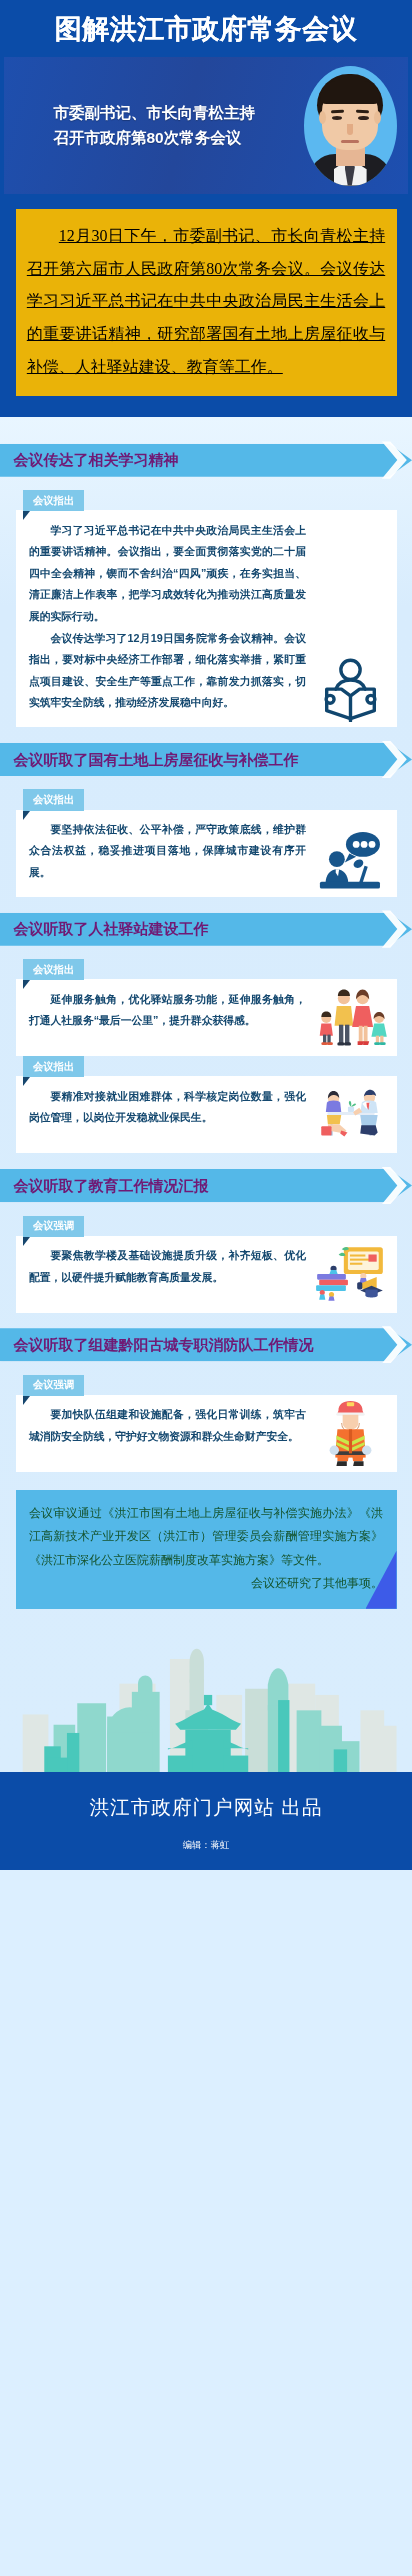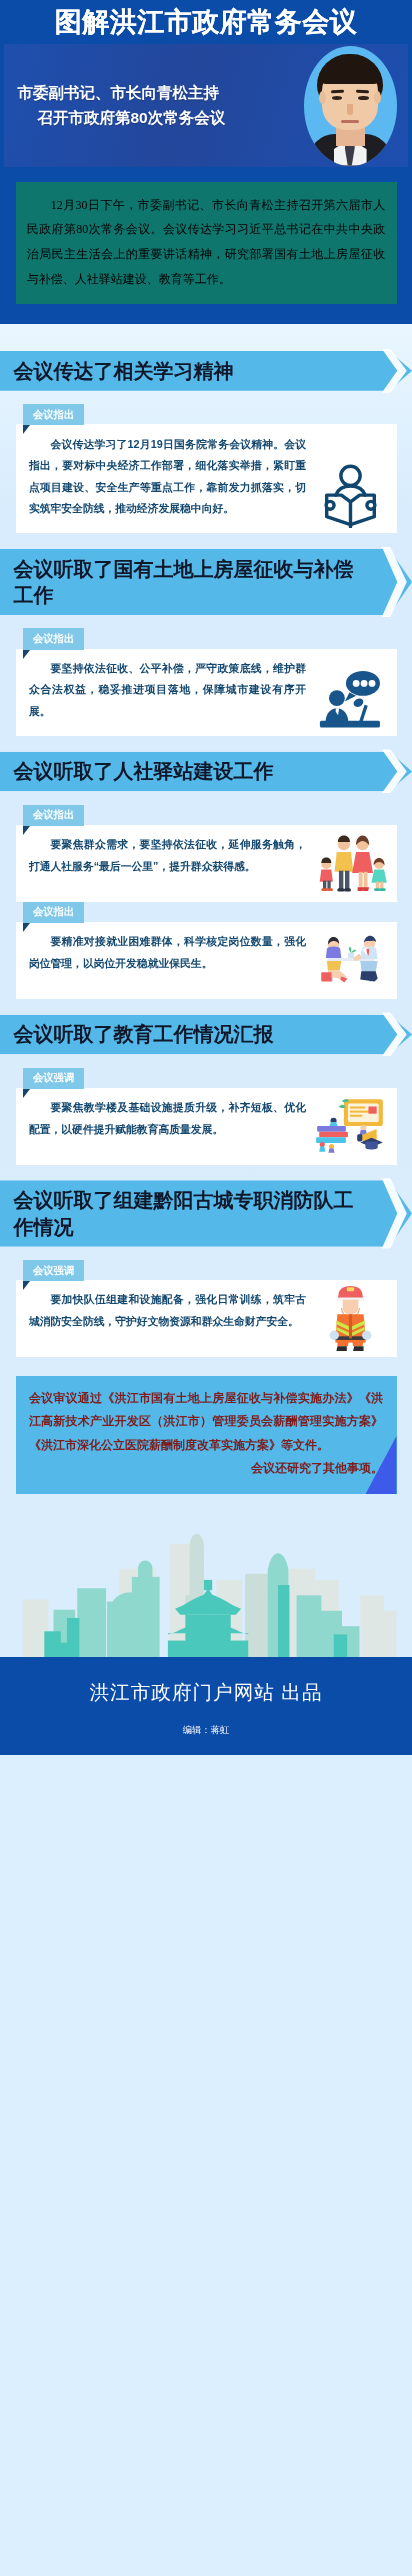--- a/index.html
+++ b/index.html
@@ -6,43 +6,43 @@
   html,body { width:412px; }
   body {
     width:412px;
     font-family:"Liberation Sans","DejaVu Sans",sans-serif;
     background:#dcefff;
   }
   .page { width:412px; position:relative; overflow:hidden; }
 
   
   .titlebar {
-    height:44px; background:#0B4CA8;
+    height:57px; background:#0B4CA8;
     display:flex; align-items:center; justify-content:center;
   }
   .titlebar .title {
     color:#ffffff; font-family:"Liberation Serif","DejaVu Serif",serif;
     font-weight:700; font-size:27px; letter-spacing:0.5px;
     text-shadow:0 0 0.5px #fff;
   }
 
   
   .hero {
     position:relative; background:#0B4CA8; padding:0 0 3.1px 0;
   }
   .hero-inner {
     position:relative; margin:0 4.1px; background:#1B50B4;
     background-image:linear-gradient(105deg,#1e4fae 0%,#23479b 45%,#1d4fb0 100%);
-    height:123px; display:flex; align-items:center;
+    height:137px; display:flex; align-items:center;padding-left:36px;
   }
   .hero-text {
     color:#ffffff; font-weight:700; font-size:15.5px; line-height:1.55;
     padding-left:13.4px; flex:1; text-shadow:0 0.5px 1px rgba(0,0,0,.25);
   }
-  .hero-text .l2 { display:block;margin-left:20px; }
+  .hero-text .l2 { display:block; }
   .avatar-wrap {
     width:93px; height:120px; margin-right:11.3px; flex:0 0 auto;
     position:relative;
   }
   .avatar-bg {
     position:absolute; inset:0; border-radius:50%;
     background:#5BB8F0;
   }
   .avatar-face { position:absolute; inset:0; overflow:hidden; border-radius:50%; }
   
@@ -71,38 +71,38 @@
   .av-suit { position:absolute; left:4.1px; bottom:0; width:84px; height:32px;
     background:#1d1d22; border-radius:27px 27px 0 0; }
   .av-shirt { position:absolute; left:30px; bottom:0; width:33px; height:27px;
     background:#f2f2f2; clip-path:polygon(50% 0,100% 40%,100% 100%,0 100%,0 40%); }
   .av-tie { position:absolute; left:41px; bottom:0; width:10.3px; height:24px;
     background:#3b3b45; clip-path:polygon(50% 0,100% 22%,70% 100%,30% 100%,0 22%); }
 
   
   .intro-wrap { background:#0B4CA8; padding:12.4px 0 20.6px; }
   .intro-box {
-    margin:0 15.5px; background:#0f766e; color:#000;
+    margin:0 15.5px; background:#eab308; color:#000;
     font-family:"Liberation Serif","DejaVu Serif",serif;
-    font-size:12px; line-height:2.05; padding:10.3px 11.3px 12.4px;
-    text-align:justify; text-indent:2em;
+    font-size:16px; line-height:2.05; padding:10.3px 11.3px 12.4px;
+    text-align:justify; text-indent:2em;text-decoration:underline;
   }
 
   
   .body-area {
     background:#dcefff;
     background-image:linear-gradient(180deg,#e9f6ff 0%,#d8ecfd 14%,#d9edfd 100%);
     padding:11.3px 0 0;
   }
 
   
   .sec-head { position:relative; margin:15.5px 0 13.4px 0; }
   .sec-head .banner {
-    position:relative; background:#54B8E8; color:#0f172a;
-    font-weight:700; font-size:20px; line-height:1.32;
+    position:relative; background:#54B8E8; color:#701a75;
+    font-weight:700; font-size:15px; line-height:1.32;
     padding:6.7px 47px 6.7px 13.4px; min-height:30px;
     display:flex; align-items:center;
     border-radius:0 4.1px 4.1px 0;
     clip-path:polygon(0 0, calc(100% - 23px) 0, 100% 50%, calc(100% - 23px) 100%, 0 100%);
     filter:drop-shadow(0 1px 1.5px rgba(80,150,200,.28));
   }
   .sec-head .banner.round { border-radius:0 7.2px 7.2px 0; }
   .sec-head .swoosh {
     position:absolute; right:5.2px; top:-2.1px; height:calc(100% + 4.1px); width:25px;
     background:#ffffff;
@@ -132,22 +132,22 @@
   }
   .quote .panel.has-art p { padding-right:77px; }
   .art {
     position:absolute; right:7.2px; bottom:5.2px; width:77px; height:68px; z-index:1;
   }
   .art svg { width:100%; height:100%; display:block; }
 
   
   .summary-wrap { padding:18.5px 0 0; }
   .summary {
-    position:relative; margin:0 15.5px; background:#54B8E8; color:#7f1d1d;
-    font-weight:700; font-size:12px; line-height:1.95;
+    position:relative; margin:0 15.5px; background:#54B8E8; color:#14532d;
+    font-weight:400; font-size:12px; line-height:1.95;
     padding:11.3px 13.4px 13.4px;
   }
   .summary .corner {
     position:absolute; right:0; bottom:0; width:31px; height:58px;
     background:#3D5BE8;
     clip-path:polygon(100% 0, 100% 100%, 0 100%);
   }
   .summary p { position:relative; z-index:2; text-align:justify; }
   .summary p.center { text-align:right; text-indent:0; }
 
@@ -208,20 +208,21 @@
 
   <div class="body-area">
 
     <div class="sec-head">
       <div class="banner round">会议传达了相关学习精神</div>
       <div class="swoosh"></div>
     </div>
     <div class="quote">
       <div class="tag">会议指出</div>
       <div class="panel has-art">
+        <p>学习了习近平总书记在中共中央政治局民主生活会上的重要讲话精神。会议指出，要全面贯彻落实党的二十届四中全会精神，锲而不舍纠治“四风”顽疾，在务实担当、清正廉洁上作表率，把学习成效转化为推动洪江高质量发展的实际行动。</p>
         <p>会议传达学习了12月19日国务院常务会议精神。会议指出，要对标中央经济工作部署，细化落实举措，紧盯重点项目建设、安全生产等重点工作，靠前发力抓落实，切实筑牢安全防线，推动经济发展稳中向好。</p>
         <div class="art">
           <svg viewBox="0 0 120 120" fill="none" stroke="#10466E" stroke-width="6" stroke-linejoin="round" stroke-linecap="round">
             <circle cx="60" cy="28" r="17"></circle>
             <path d="M34 62c4-10 14-16 26-16s22 6 26 16"></path>
             <path d="M18 62h26l16 12 16-12h26v38l-42 14-42-14z"></path>
             <path d="M60 74v44"></path>
             <circle cx="24" cy="80" r="7" fill="#fff"></circle>
             <circle cx="96" cy="80" r="7" fill="#fff"></circle>
           </svg>
@@ -255,21 +256,21 @@
       </div>
     </div>
 
     <div class="sec-head">
       <div class="banner">会议听取了人社驿站建设工作</div>
       <div class="swoosh"></div>
     </div>
     <div class="quote">
       <div class="tag">会议指出</div>
       <div class="panel has-art">
-        <p>要聚焦群众需求，要坚持依法征收，延伸服务触角，打通人社服务“最后一公里”，提升群众获得感。</p>
+        <p>延伸服务触角，优化驿站服务功能，延伸服务触角，打通人社服务“最后一公里”，提升群众获得感。</p>
         <div class="art">
           <svg viewBox="0 0 140 120">
 
             <circle cx="58" cy="26" r="11" fill="#f2c29b"></circle>
             <path d="M47 22c0-8 5-12 11-12s11 4 11 12z" fill="#3a2a1d"></path>
             <path d="M45 40h26l4 36h-34z" fill="#f2c14e"></path>
             <rect x="49" y="74" width="8" height="34" fill="#4c5566"></rect>
             <rect x="60" y="74" width="8" height="34" fill="#4c5566"></rect>
             <rect x="46" y="106" width="13" height="6" rx="3" fill="#2c3342"></rect>
             <rect x="58" y="106" width="13" height="6" rx="3" fill="#2c3342"></rect>

